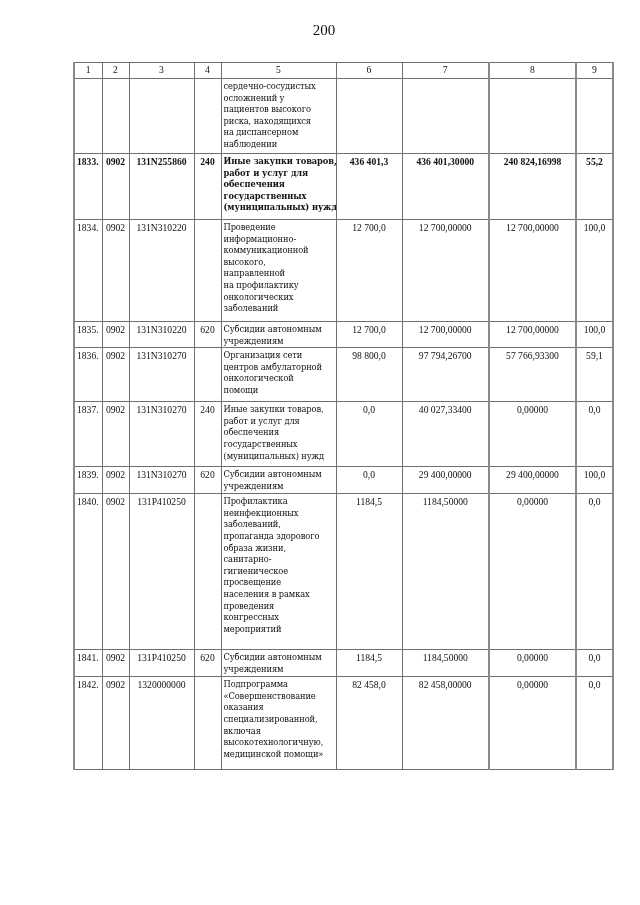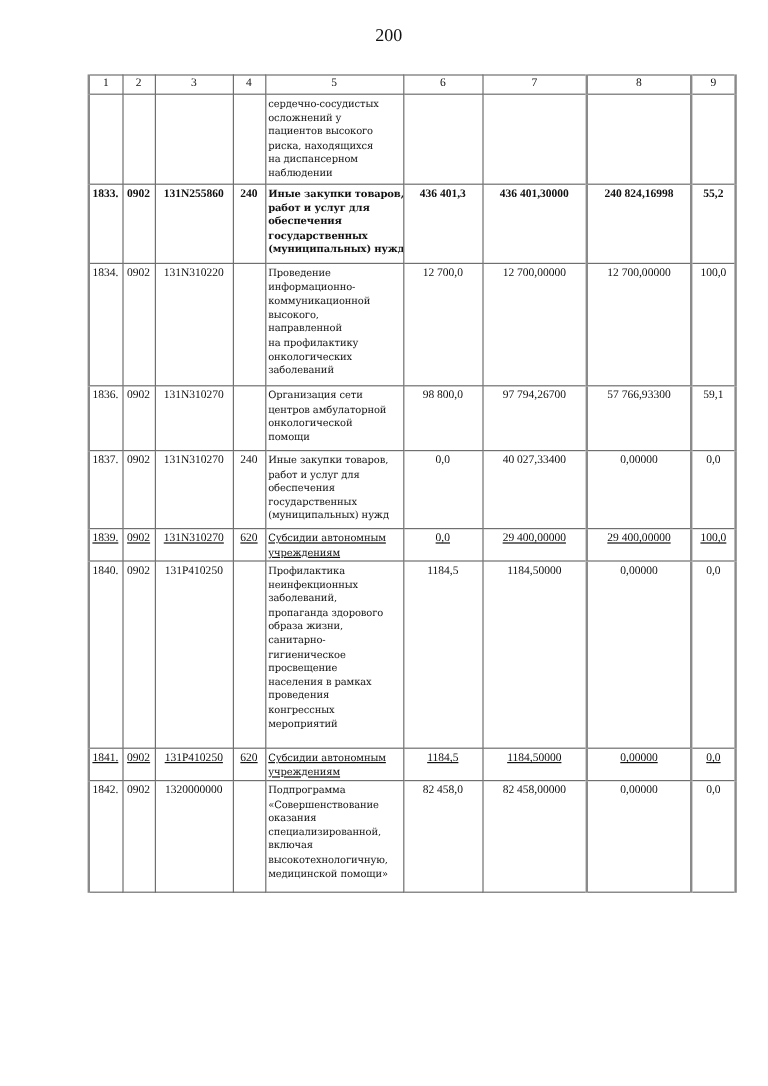--- a/index.html
+++ b/index.html
@@ -95,20 +95,34 @@
           <span>направленной</span>
           <span>на профилактику</span>
           <span>онкологических</span>
           <span>заболеваний</span>
         </td>
         <td class="num">12 700,0</td>
         <td class="num thick-r">12 700,00000</td>
         <td class="num thick-r">12 700,00000</td>
         <td class="num thick-r">100,0</td>
       </tr>
+      <tr style="height: 26px;">
+        <td class="thick-l">1835.</td>
+        <td class="num">0902</td>
+        <td class="num">131N310220</td>
+        <td class="num">620</td>
+        <td class="c5">
+          <span>Субсидии автономным</span>
+          <span>учреждениям</span>
+        </td>
+        <td class="num">12 700,0</td>
+        <td class="num thick-r">12 700,00000</td>
+        <td class="num thick-r">12 700,00000</td>
+        <td class="num thick-r">100,0</td>
+      </tr>
       <tr style="height: 54px;">
         <td class="thick-l">1836.</td>
         <td class="num">0902</td>
         <td class="num">131N310270</td>
         <td class="num"></td>
         <td class="c5">
           <span>Организация сети</span>
           <span>центров амбулаторной</span>
           <span>онкологической</span>
           <span>помощи</span>
@@ -128,21 +142,21 @@
           <span>работ и услуг для</span>
           <span>обеспечения</span>
           <span>государственных</span>
           <span>(муниципальных) нужд</span>
         </td>
         <td class="num">0,0</td>
         <td class="num thick-r">40 027,33400</td>
         <td class="num thick-r">0,00000</td>
         <td class="num thick-r">0,0</td>
       </tr>
-      <tr style="height: 27px; text-decoration: underline;">
+      <tr style="height: 27px;">
         <td class="thick-l">1839.</td>
         <td class="num">0902</td>
         <td class="num">131N310270</td>
         <td class="num">620</td>
         <td class="c5">
           <span>Субсидии автономным</span>
           <span>учреждениям</span>
         </td>
         <td class="num">0,0</td>
         <td class="num thick-r">29 400,00000</td>
@@ -166,21 +180,21 @@
           <span>населения в рамках</span>
           <span>проведения</span>
           <span>конгрессных</span>
           <span>мероприятий</span>
         </td>
         <td class="num">1184,5</td>
         <td class="num thick-r">1184,50000</td>
         <td class="num thick-r">0,00000</td>
         <td class="num thick-r">0,0</td>
       </tr>
-      <tr style="height: 27px; text-decoration: underline;">
+      <tr style="height: 27px;">
         <td class="thick-l">1841.</td>
         <td class="num">0902</td>
         <td class="num">131P410250</td>
         <td class="num">620</td>
         <td class="c5">
           <span>Субсидии автономным</span>
           <span>учреждениям</span>
         </td>
         <td class="num">1184,5</td>
         <td class="num thick-r">1184,50000</td>

